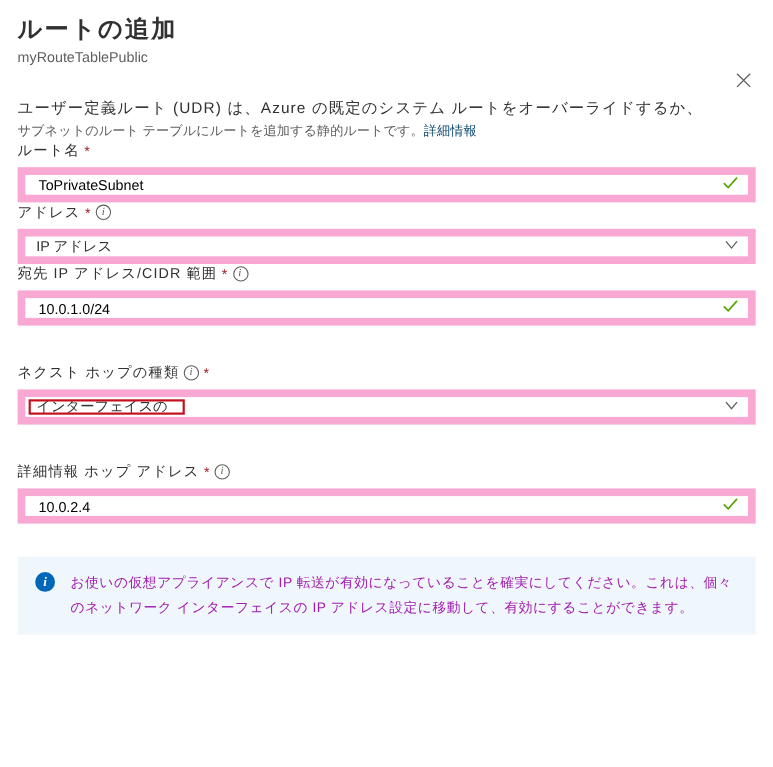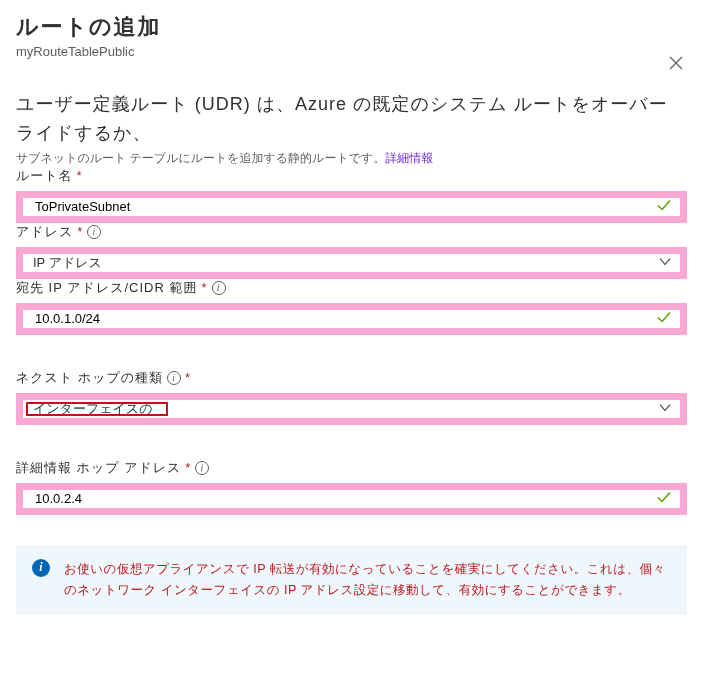--- a/index.html
+++ b/index.html
@@ -19,41 +19,40 @@
   }
   .title {
     font-size: 22px;
     font-weight: 600;
     letter-spacing: 2px;
     margin: 0 0 2px 0;
   }
   .subtitle {
     font-size: 13px;
     color: #605e5c;
-    margin-bottom: 18px;
+    margin-bottom: 28px;
   }
   .close {
     font-size: 18px;
     color: #605e5c;
     cursor: pointer;
     padding: 4px;
     line-height: 1;
   }
   .desc-main {
-    font-size: 18px;
+    font-size: 14px;
     letter-spacing: 1px;
     line-height: 1.6;
-    margin-top: 13px;
   }
   .desc-sub {
     font-size: 12px;
     color: #605e5c;
     margin-top: 2px;
   }
-  .link { color: #6d28d9; cursor: pointer; }
+  .link { color: #0c4a6e; cursor: pointer; }
   .field { }
   .field-tight { margin-top: 34px; }
   .label {
     font-size: 13px;
     letter-spacing: 1px;
     margin-bottom: 6px;
     display: flex;
     align-items: center;
     gap: 4px;
   }
@@ -127,21 +126,21 @@
     justify-content: center;
     font-weight: bold;
     font-style: italic;
     font-family: Georgia, serif;
     font-size: 12px;
   }
   .info-banner-text {
     font-size: 12.5px;
     line-height: 1.7;
     letter-spacing: 0.5px;
-    color: #b91c1c;
+    color: #a21caf;
   }
 </style>
 </head>
 <body>
 
 <div class="header">
   <div>
     <h1 class="title">ルートの追加</h1>
     <div class="subtitle">myRouteTablePublic</div>
   </div>

